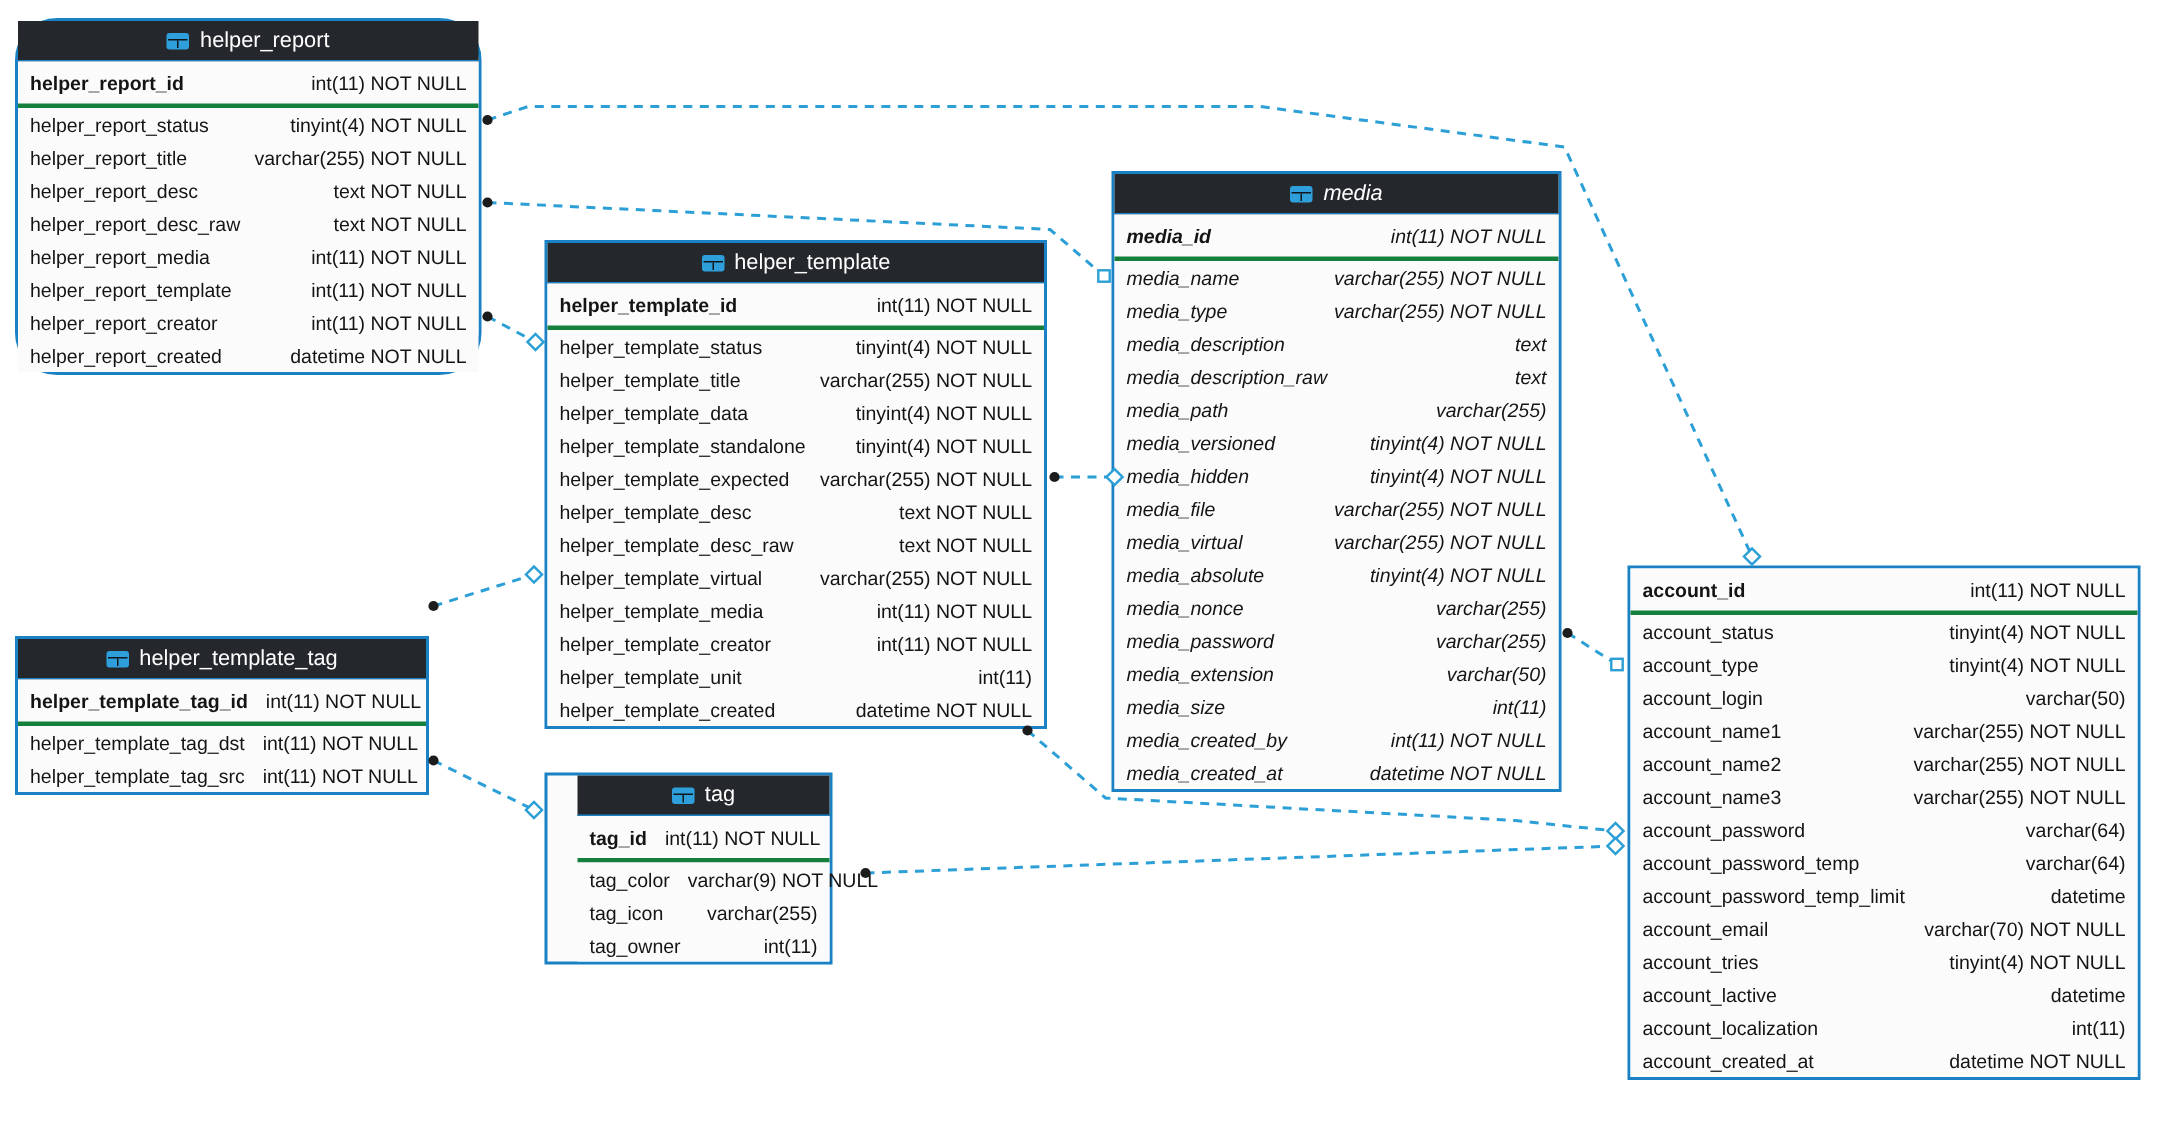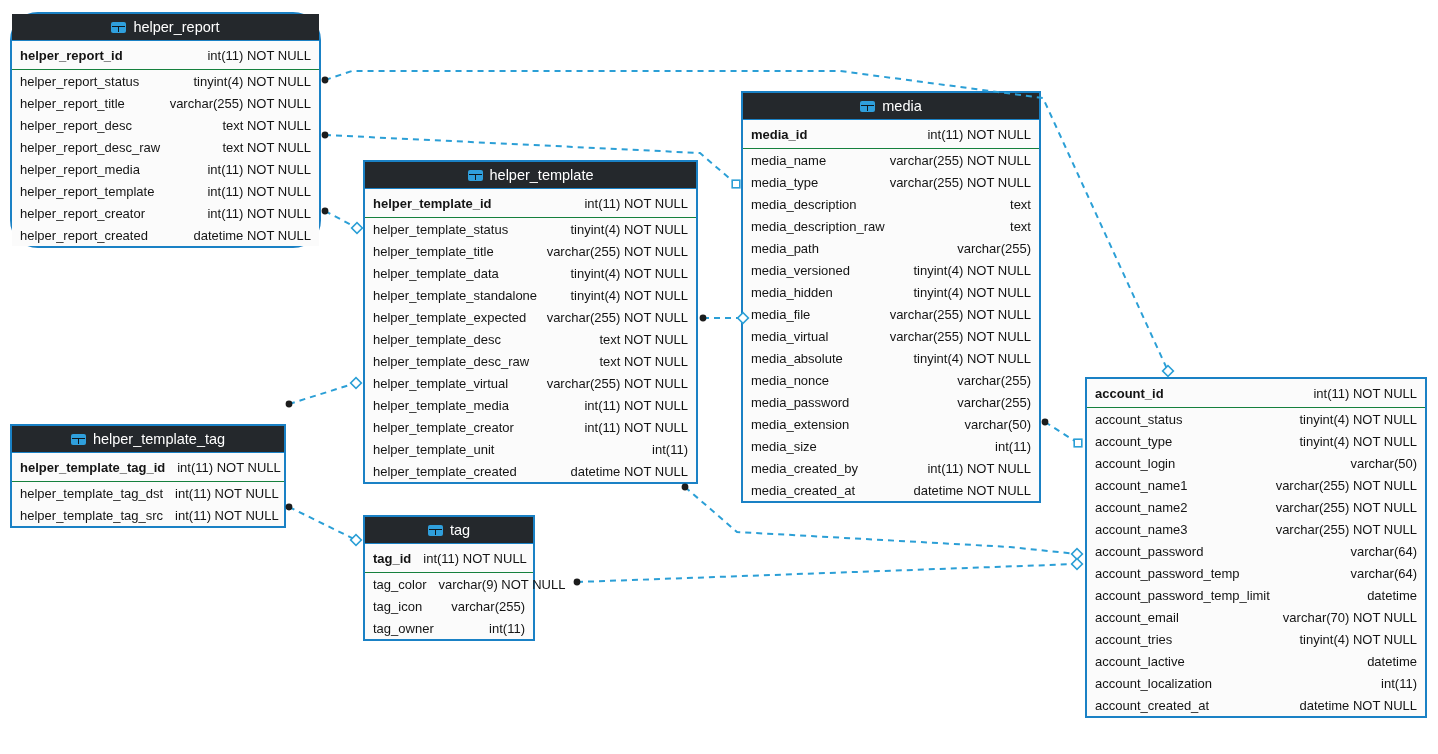--- a/index.html
+++ b/index.html
@@ -27,31 +27,31 @@
     content:""; position:absolute; left:1px; right:1px; top:4px; height:1px; background:#10171c;
   }
   .tbl-icon::after {
     content:""; position:absolute; top:5px; bottom:1px; left:7px; width:1px; background:#10171c;
   }
   .row {
     display:flex; justify-content:space-between; align-items:center;
     height:22px; padding:0 8px; font-size:13px; color:#141414;
     white-space:nowrap; background:#fbfbfb;
   }
-  .row.pk { height:28px; border-bottom:1px solid #15803d; }
+  .row.pk { height:28px; border-bottom:3px solid #15803d; }
   .row.pk .fname { font-weight:bold; }
   .ftype { margin-left:12px; text-align:right; }
 
   
   #tbl0 { left:10px;   top:12px;  width:311px;border-radius:28px; }
   #tbl1 { left:363px;  top:160px; width:335px; }
-  #tbl2 { left:741px;  top:91px; width:300px; }
+  #tbl2 { left:741px;  top:114px; width:300px;font-style:italic; }
   #tbl3 { left:1085px; top:377px; width:342px; }
   #tbl4 { left:10px;   top:424px; width:276px; }
-  #tbl5 { left:363px;  top:515px; width:172px; }
+  #tbl5 { left:363px;  top:515px; width:192px;padding-left:20px; }
 
   #wires {
     position:absolute; left:0; top:0; pointer-events:none; z-index:10;
   }
 </style>
 </head>
 <body>
 
 <div id="canvas">
   <div class="tbl" id="tbl0">

